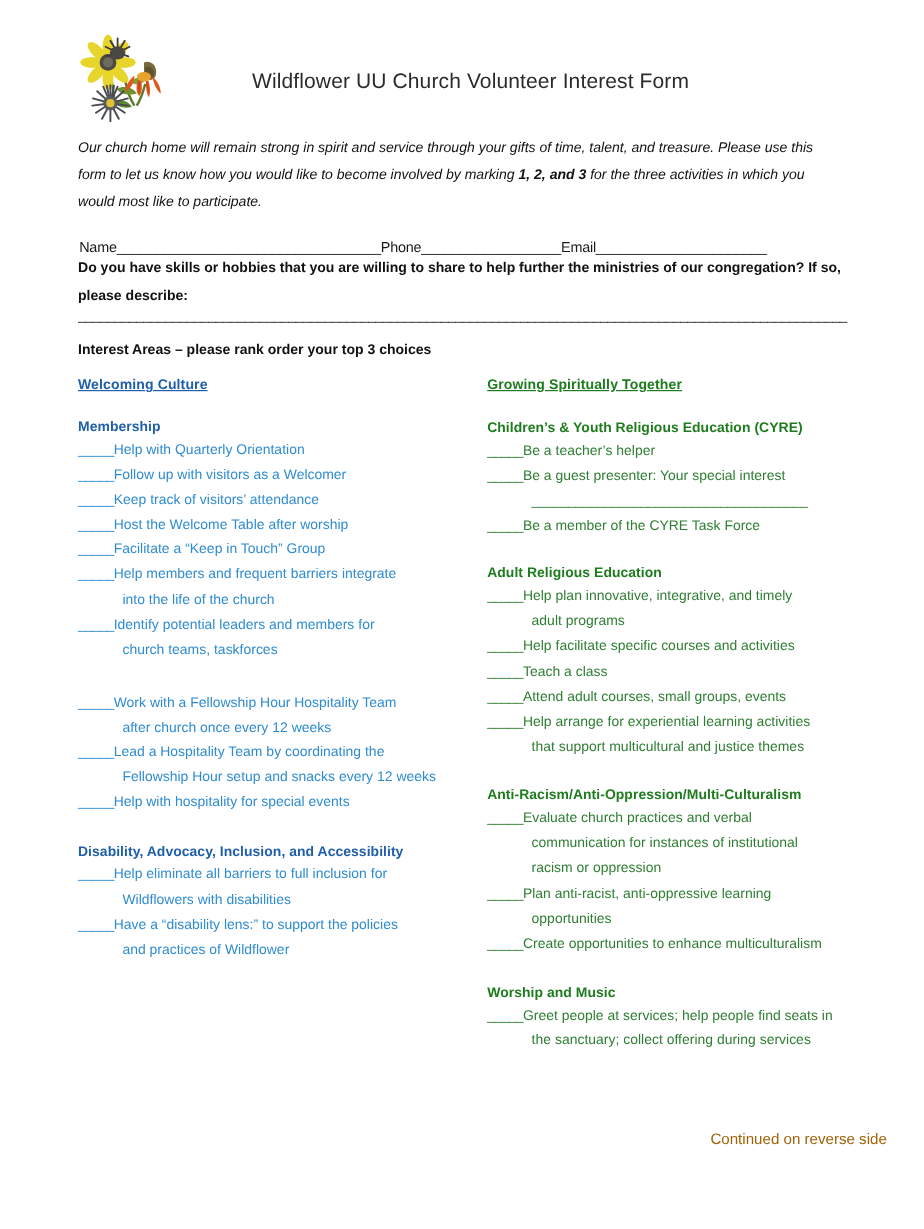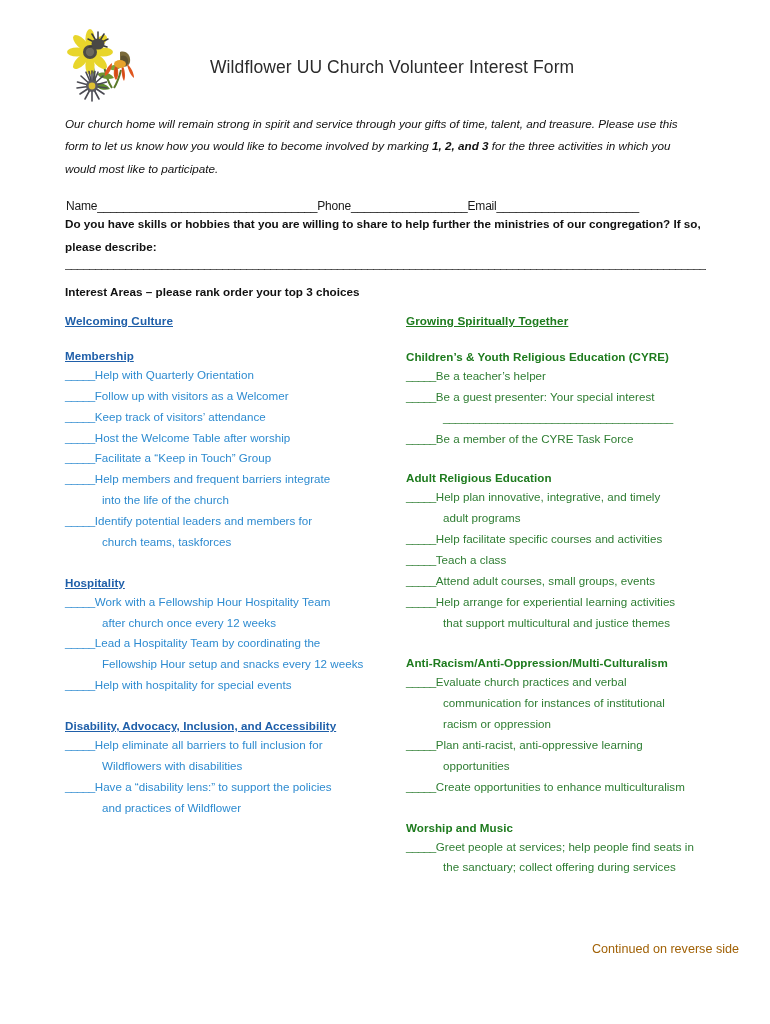--- a/index.html
+++ b/index.html
@@ -132,21 +132,21 @@
 
   .group { margin-top: 23px; }
   .group.first { margin-top: 22px; }
 
   .group-title {
     font-size: 11.6px;
     font-weight: 700;
     margin-bottom: 3px;
     letter-spacing: 0.05px;
   }
-  .col-left  .group-title { color: #1F5FA9; text-decoration: underline; }
+  .col-left  .group-title { color: #1F5FA9; }
   .col-right .group-title { color: #1E7B1E; }
 
   .item {
     font-size: 11.6px;
     line-height: 1.80;
     letter-spacing: 0.02px;
     white-space: nowrap;
   }
   .col-left  .item { color: #2E8BD0; }
   .col-right .item { color: #2E7D32; }
@@ -272,21 +272,20 @@
           <div class="item"><span class="blank">_____</span><span>Follow up with visitors as a Welcomer</span></div>
           <div class="item"><span class="blank">_____</span><span>Keep track of visitors’ attendance</span></div>
           <div class="item"><span class="blank">_____</span><span>Host the Welcome Table after worship</span></div>
           <div class="item"><span class="blank">_____</span><span>Facilitate a “Keep in Touch” Group</span></div>
           <div class="item"><span class="blank">_____</span><span>Help members and frequent barriers integrate</span></div>
           <div class="item cont"><span>into the life of the church</span></div>
           <div class="item"><span class="blank">_____</span><span>Identify potential leaders and members for</span></div>
           <div class="item cont"><span>church teams, taskforces</span></div>
         </div>
         <div class="group">
-          <div class="group-title">Hospitality</div>
           <div class="item"><span class="blank">_____</span><span>Work with a Fellowship Hour Hospitality Team</span></div>
           <div class="item cont"><span>after church once every 12 weeks</span></div>
           <div class="item"><span class="blank">_____</span><span>Lead a Hospitality Team by coordinating the</span></div>
           <div class="item cont"><span>Fellowship Hour setup and snacks every 12 weeks</span></div>
           <div class="item"><span class="blank">_____</span><span>Help with hospitality for special events</span></div>
         </div>
         <div class="group">
           <div class="group-title">Disability, Advocacy, Inclusion, and Accessibility</div>
           <div class="item"><span class="blank">_____</span><span>Help eliminate all barriers to full inclusion for</span></div>
           <div class="item cont"><span>Wildflowers with disabilities</span></div>

